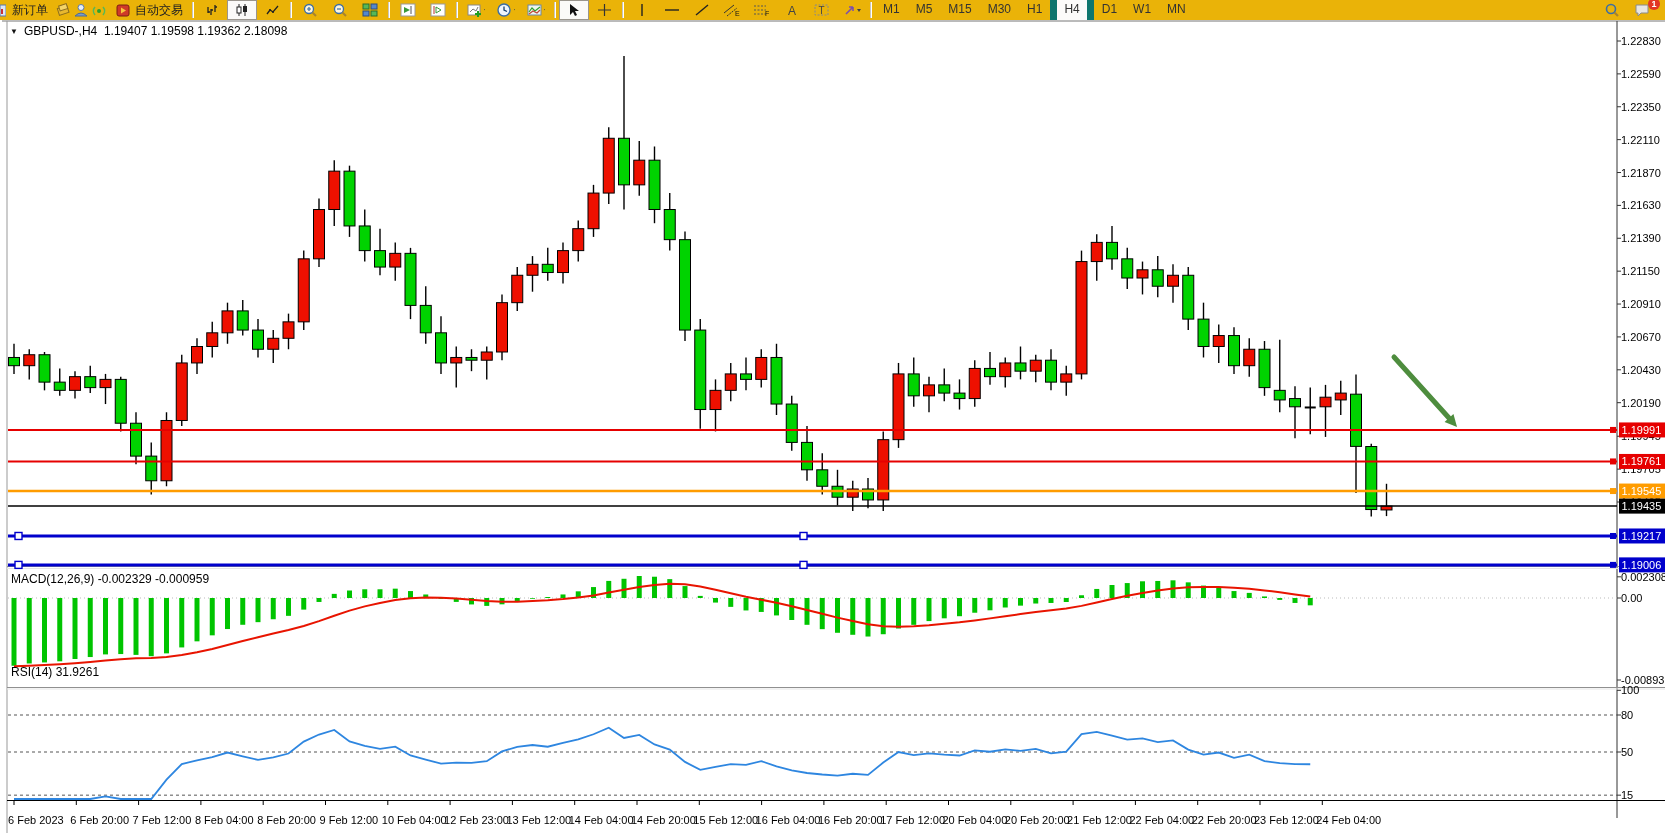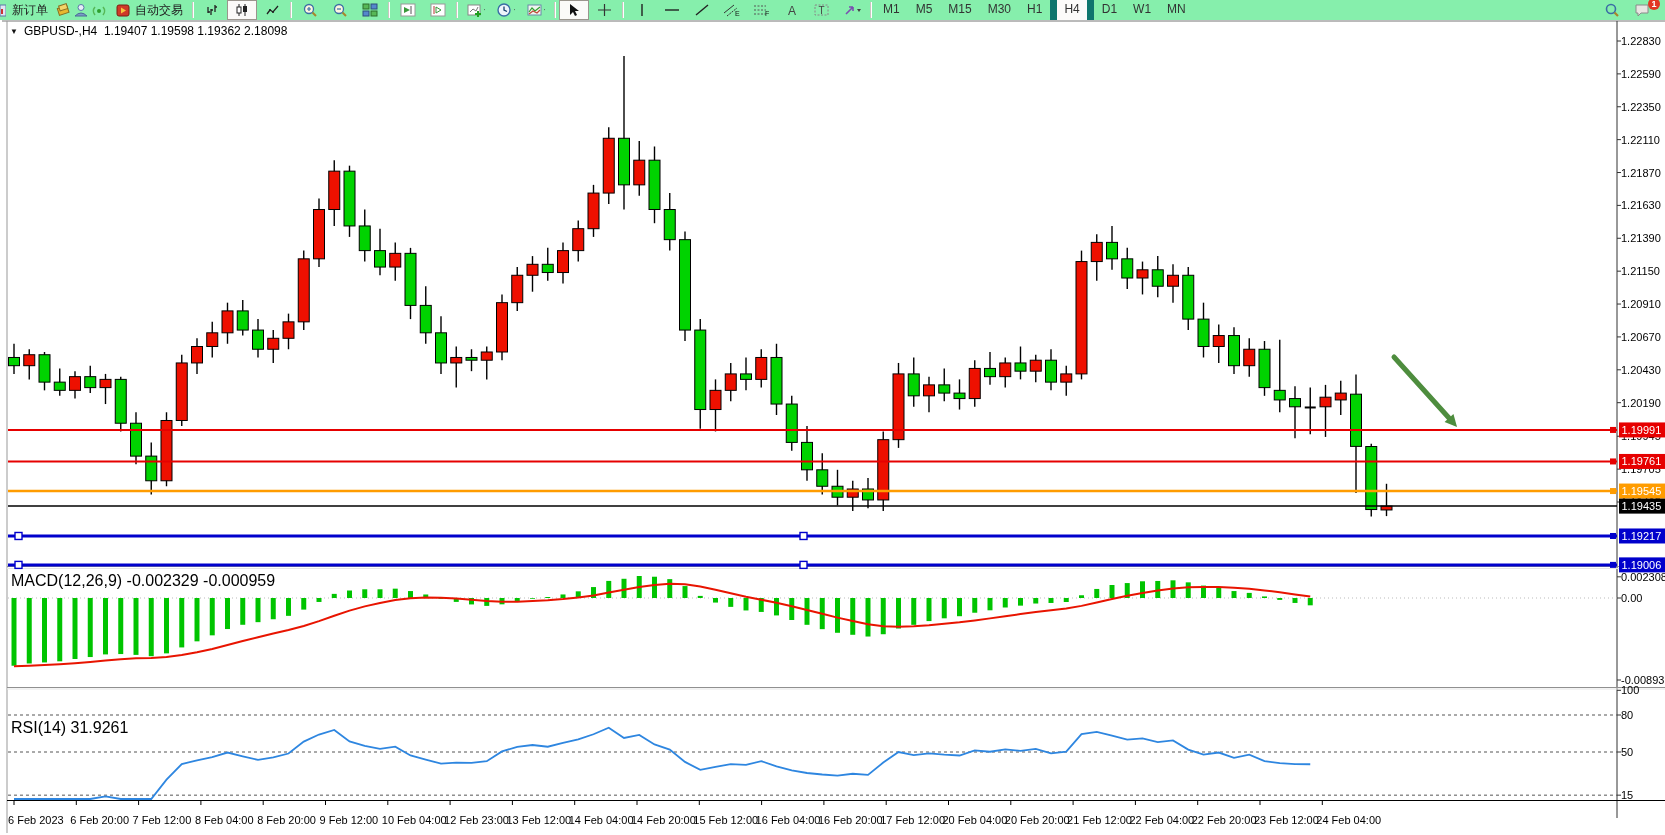--- a/index.html
+++ b/index.html
@@ -1,39 +1,39 @@
 <!DOCTYPE html>
 <html><head>
 <meta charset="utf-8">
 <style>
   html,body{margin:0;padding:0;background:#fff;width:1665px;height:835px;overflow:hidden;
     font-family:"Liberation Sans",sans-serif;-webkit-font-smoothing:antialiased;}
   
-  .toolbar{position:absolute;top:0;left:0;width:1665px;height:20px;background:#86efac;
+  .toolbar{position:absolute;top:0;left:0;width:1665px;height:20px;background:#eab308;
     border-bottom:1px solid #b9b5ae;display:flex;align-items:center;font-size:12px;color:#222;}
   .tb-group{display:flex;align-items:center;height:20px;}
   .tb-sep{width:1px;height:16px;background:#c9c5bf;margin:0 3px;border-right:1px solid #fff;}
   .tb-btn{display:flex;align-items:center;gap:3px;padding:1px 5px;height:17px;border:1px solid transparent;cursor:default;}
   .tb-btn.active{background:#fbfaf8;border:1px solid #9a958d;}
   .tb-icon{display:inline-flex;width:18px;height:16px;align-items:center;justify-content:center;}
   .tb-txt{white-space:nowrap;}
   .tf-btn{padding:9px 7px;height:16px;line-height:15px;font-size:12px;color:#333;border:1px solid transparent;}
   .tf-btn.active{background:#fcfbfa;border:7px solid #0f766e;}
   .spacer{flex:1;}
   .badge-bubble{position:relative;}
   .notif{position:absolute;top:-3px;right:-4px;width:12px;height:12px;border-radius:50%;
     background:#e23724;color:#fff;font-size:9px;line-height:12px;text-align:center;font-weight:bold;}
   
   .chart-window{position:absolute;top:20px;left:0;width:1665px;height:815px;background:#fff;}
   #chart-svg{position:absolute;top:0;left:0;}
-  .overlay-label{position:absolute;font-size:16px;color:#000;white-space:pre;}
+  .overlay-label{position:absolute;font-size:12px;color:#000;white-space:pre;}
   #chart-title{top:4px;left:10px;font-size:12px;display:flex;align-items:center;gap:6px;}
   #chart-title .tri{font-size:8px;color:#111;}
   #macd-label{top:552px;left:11px;}
-  #rsi-label{top:699px;left:11px;}
+  #rsi-label{top:645px;left:11px;}
 </style>
 </head>
 <body>
 
 <div class="toolbar">
   <div class="tb-group">
     <span class="tb-icon" style="width:6px;overflow:hidden;">
       <svg width="6" height="14">
           <rect x="0" y="2" width="6" height="11" fill="#dfe7f2" stroke="#5a79a5"></rect>
           <rect x="1" y="6" width="2" height="5" fill="#c33"></rect>

